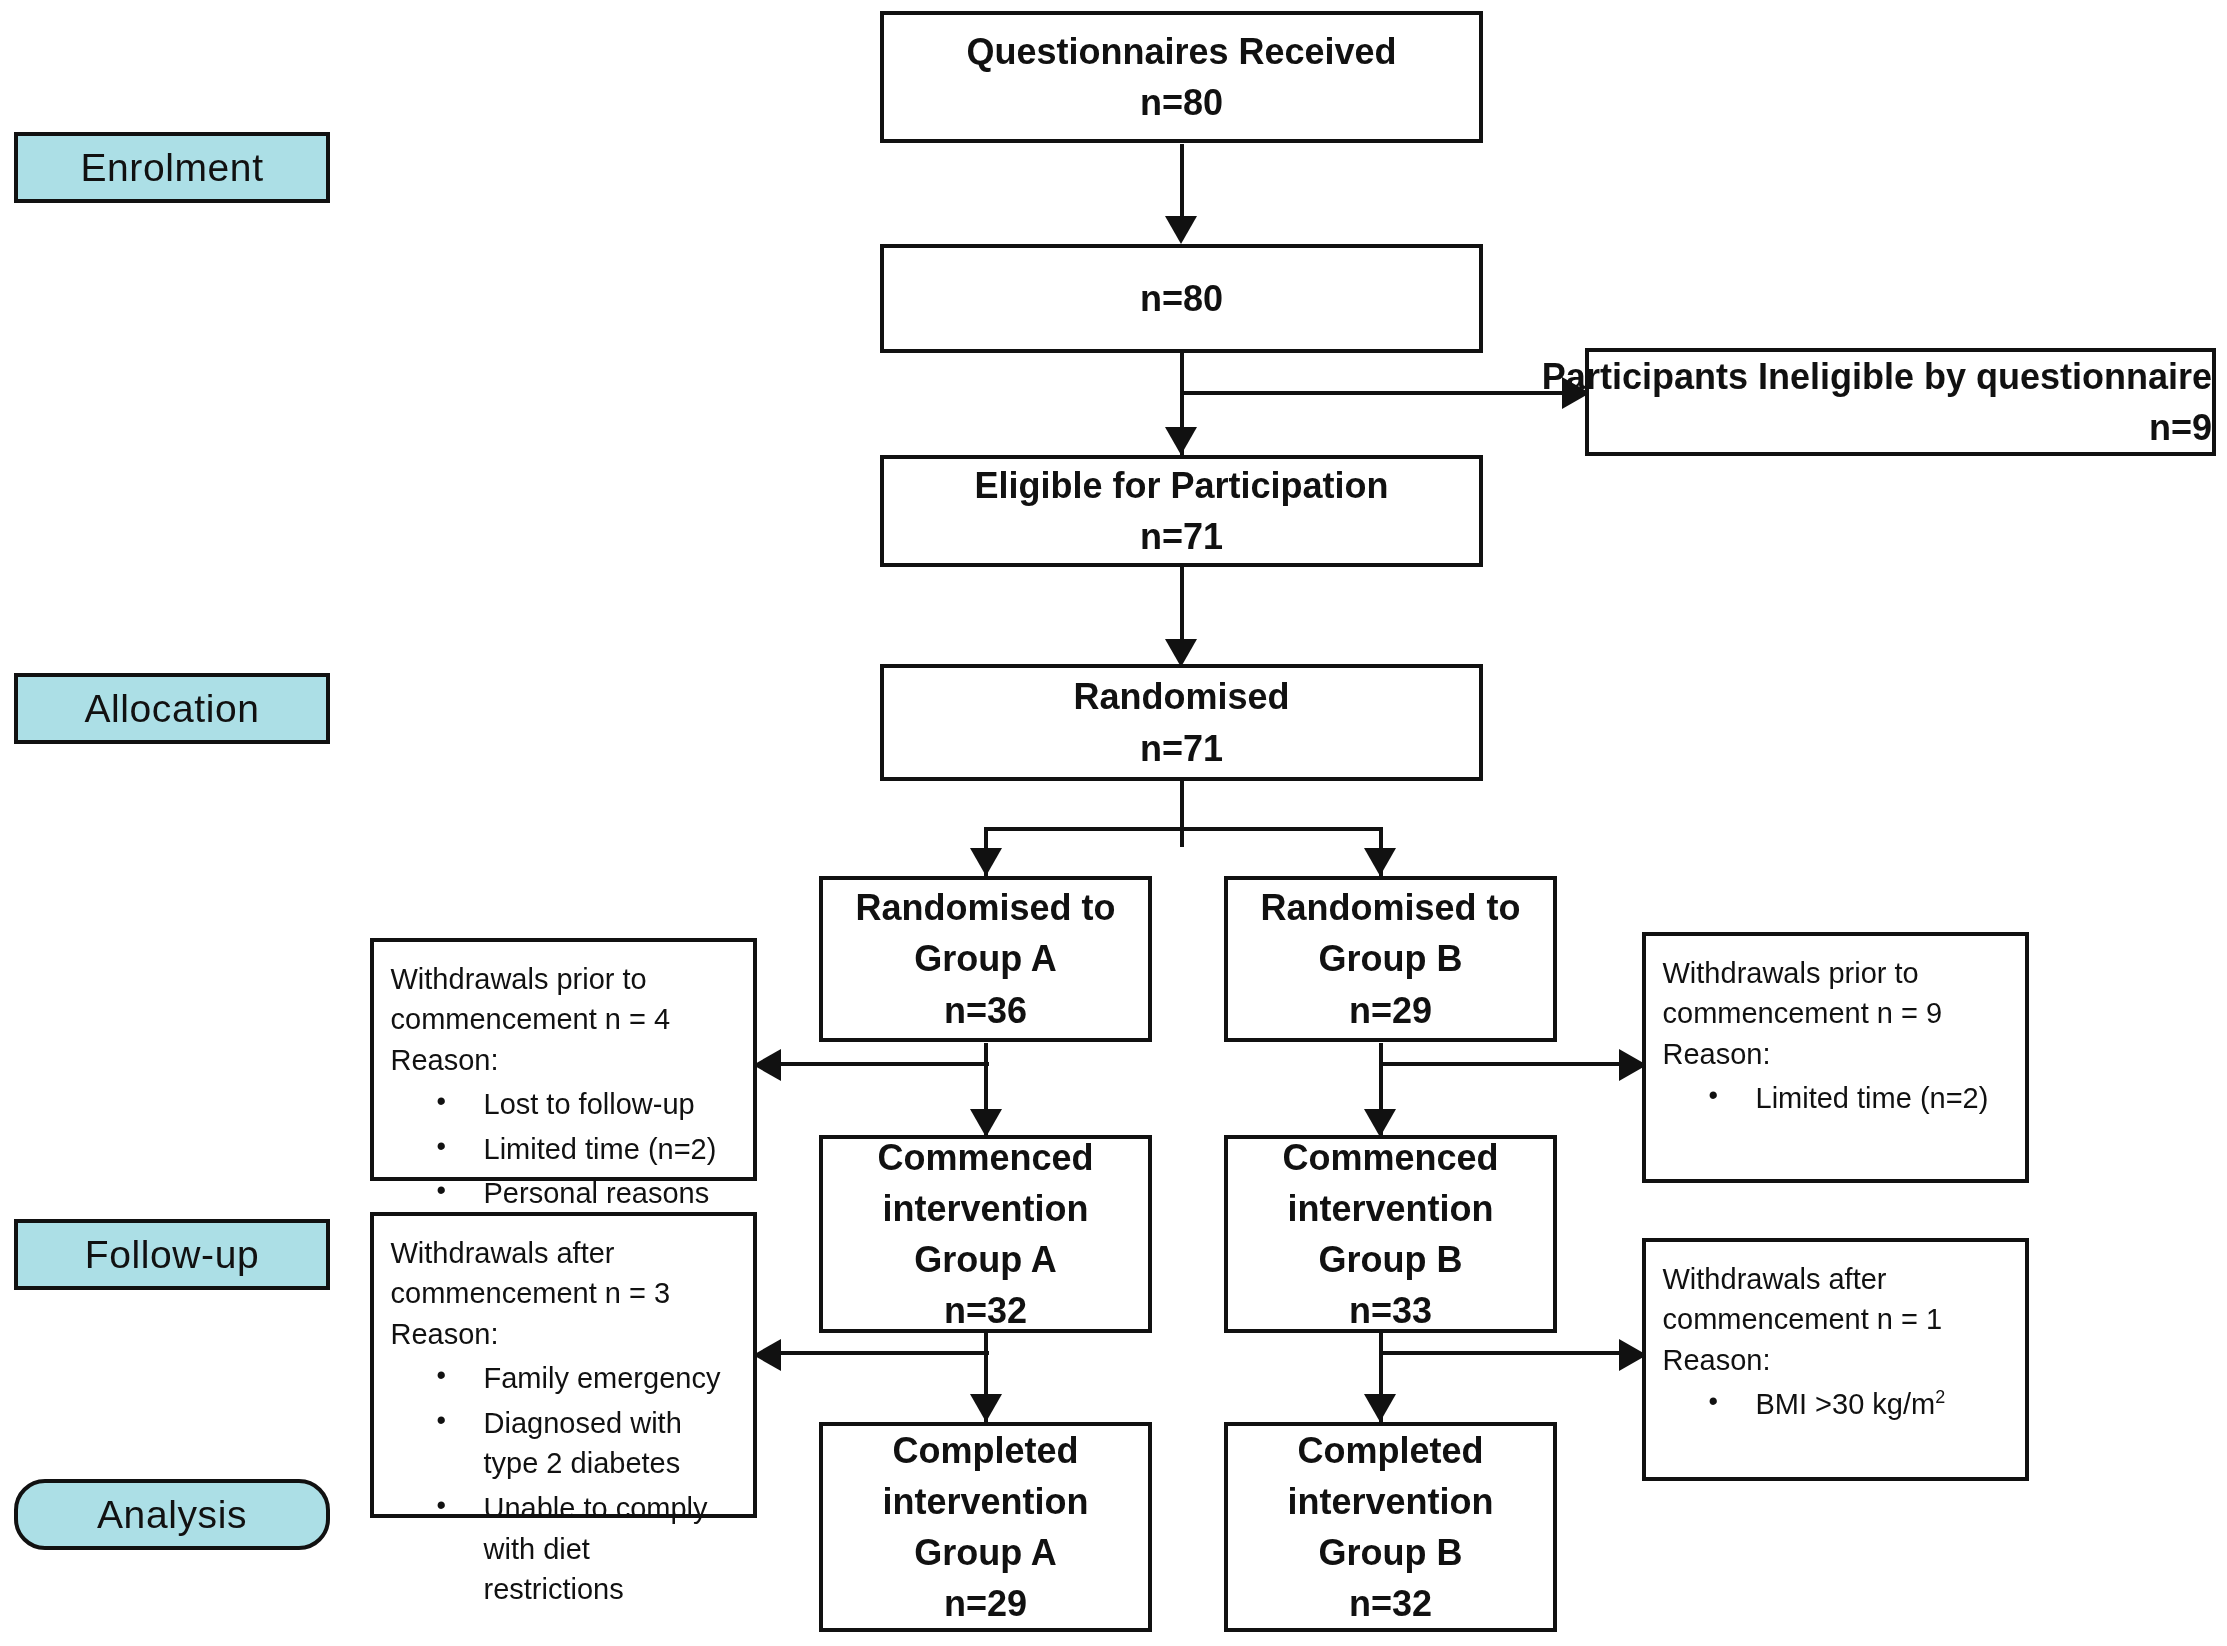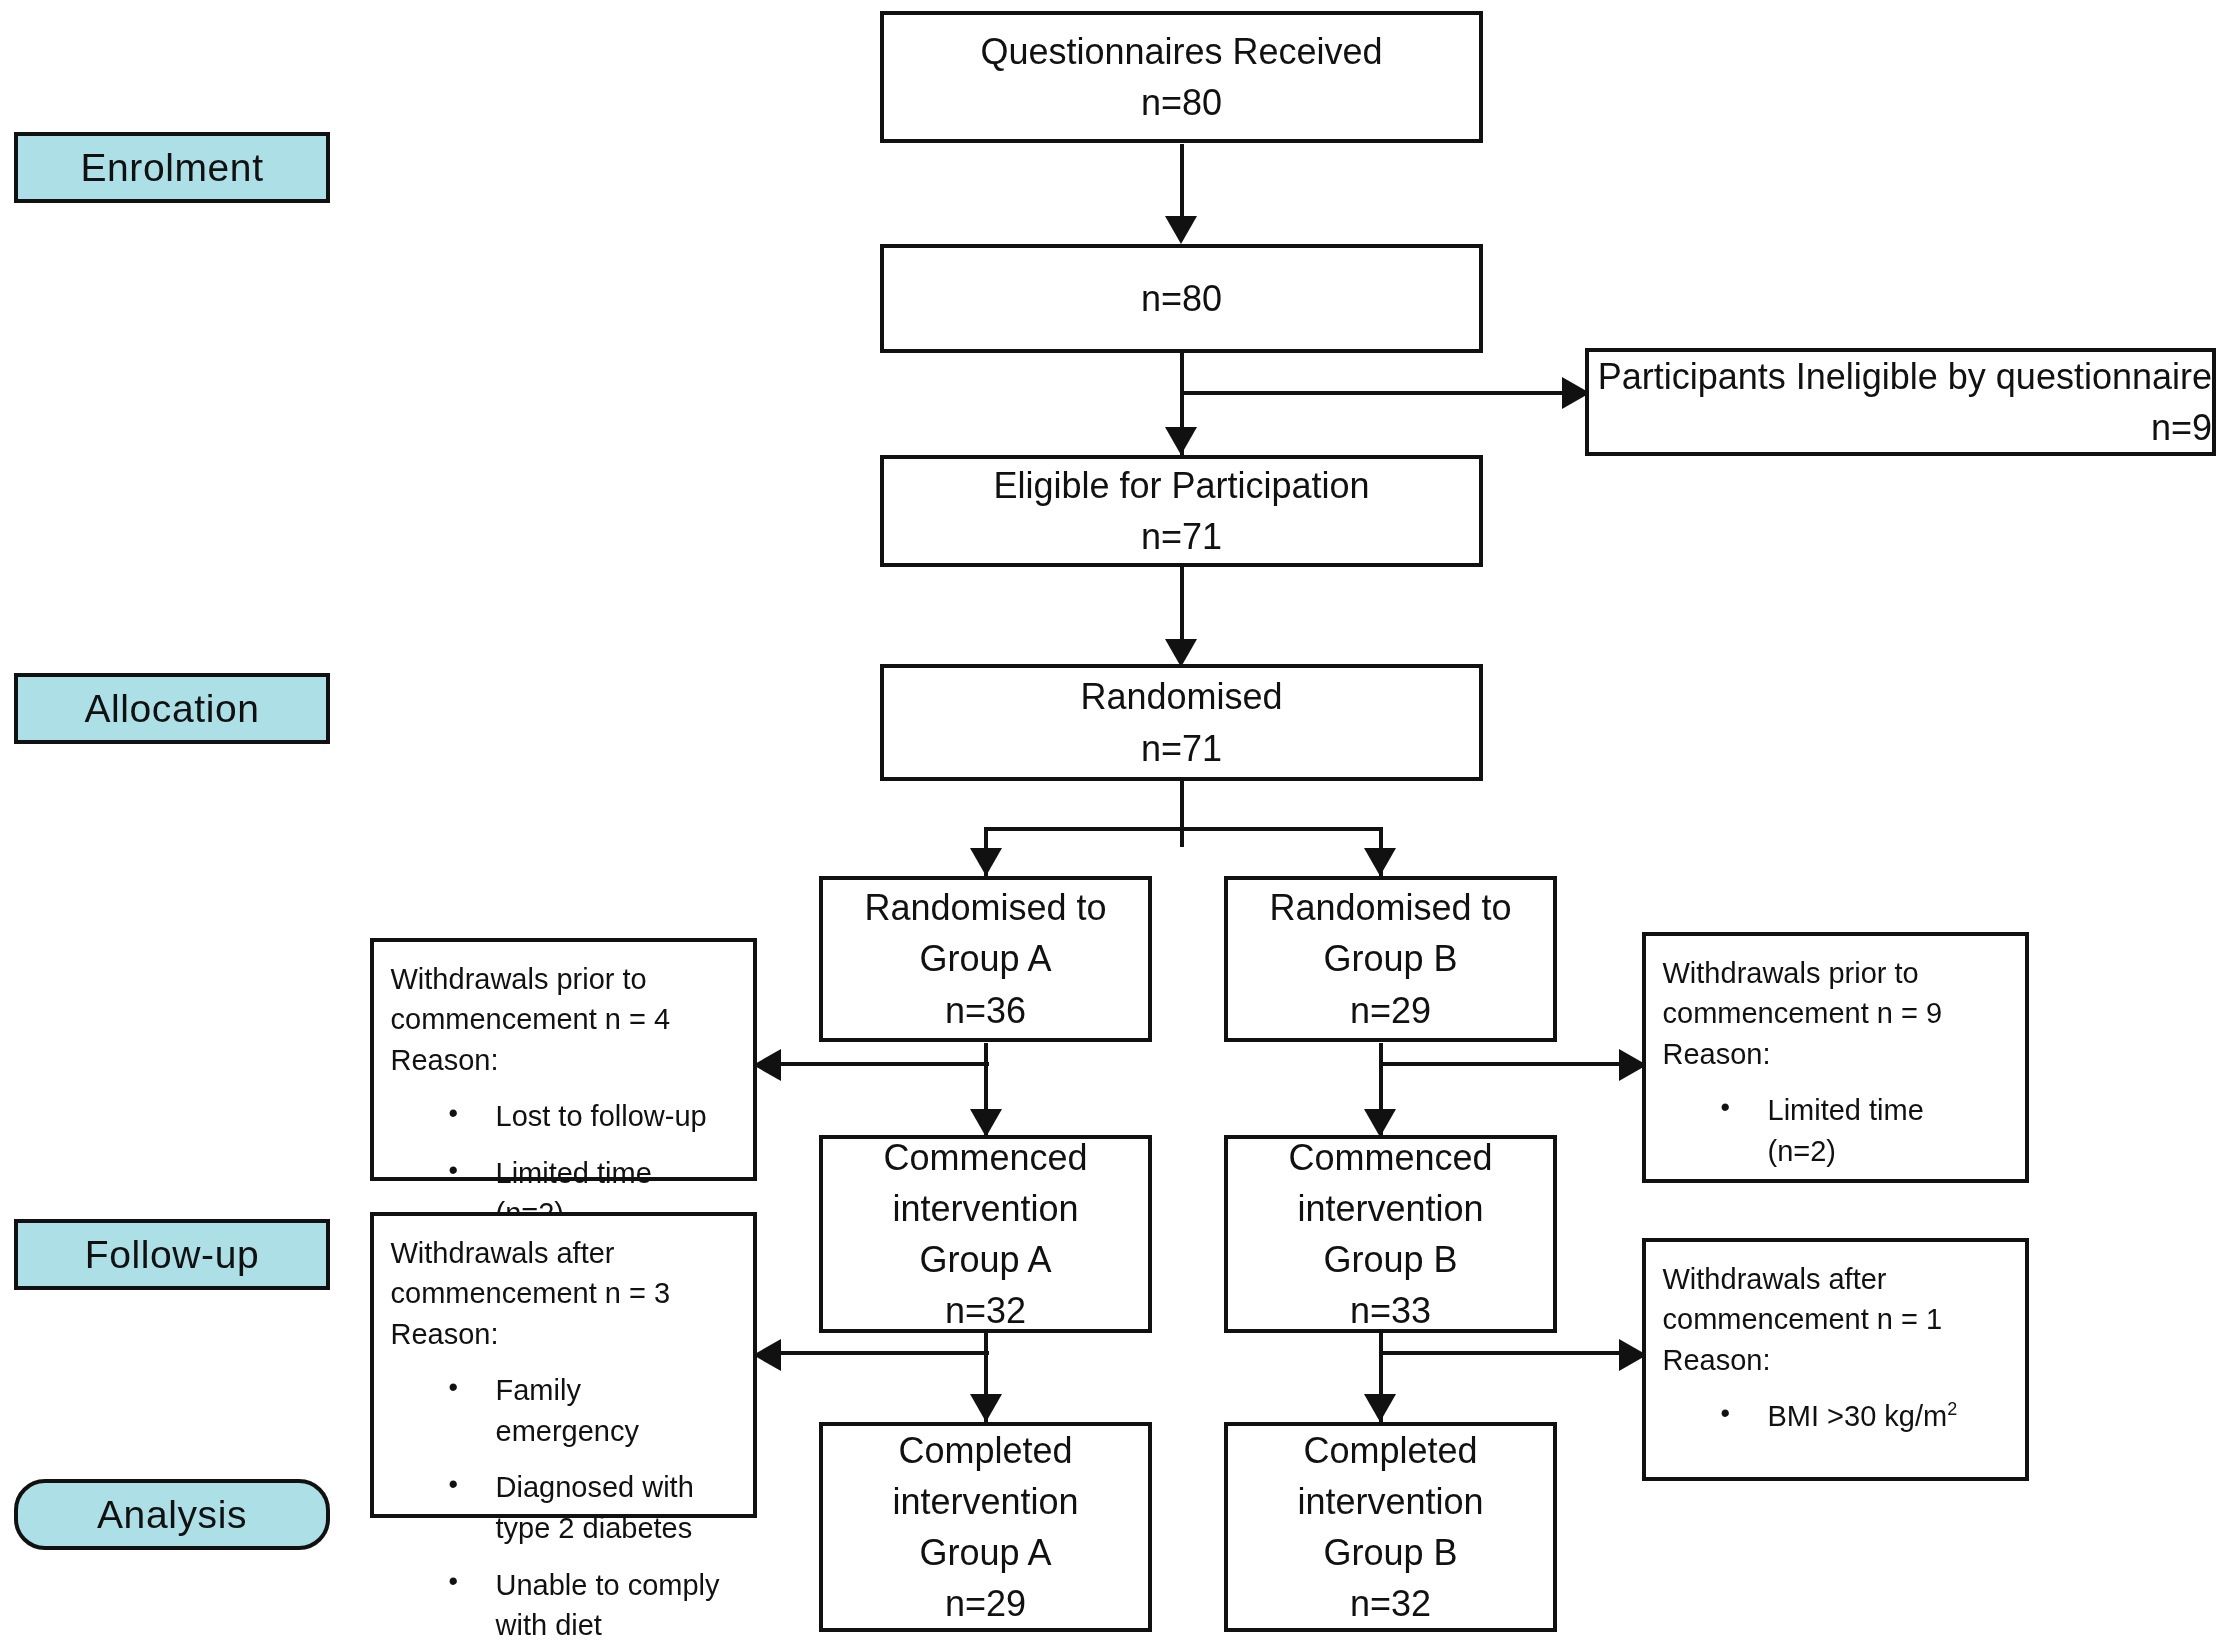--- a/index.html
+++ b/index.html
@@ -42,21 +42,21 @@
     box-sizing: border-box;
     display: flex;
     flex-direction: column;
     align-items: center;
     justify-content: center;
     text-align: center;
     font-size: 36px;
     line-height: 1.42;
     color: #111111;
   }
-  .box .ln { display: block; white-space: nowrap; }
+  .box .ln { display: block; white-space: nowrap; font-weight: bold; }
 
   
   .wbox {
     position: absolute;
     background: #ffffff;
     border: 4.4px solid #111111;
     box-sizing: border-box;
     display: flex;
     flex-direction: column;
     align-items: flex-start;
@@ -70,21 +70,21 @@
   .wbox .hdr { display: block; }
   .wbox ul {
     margin: 0;
     padding: 0 0 0 42px;
     list-style: none;
     width: calc(100% - 42px);
   }
   .wbox li {
     position: relative;
     padding-left: 47px;
-    margin: 16px;
+    margin: 4px;
   }
   .wbox li::before {
     content: "\2022";
     position: absolute;
     left: 0;
     top: -1.3px;
     font-size: 27px;
   }
   sup { font-size: 0.62em; vertical-align: super; line-height: 0; }
 

